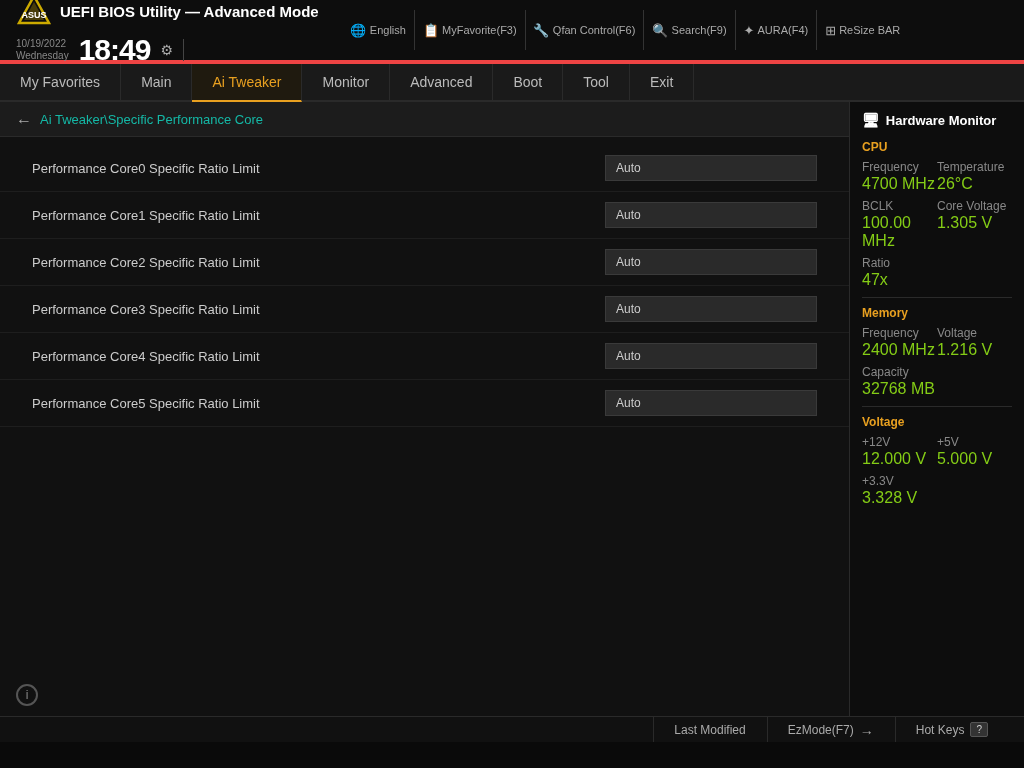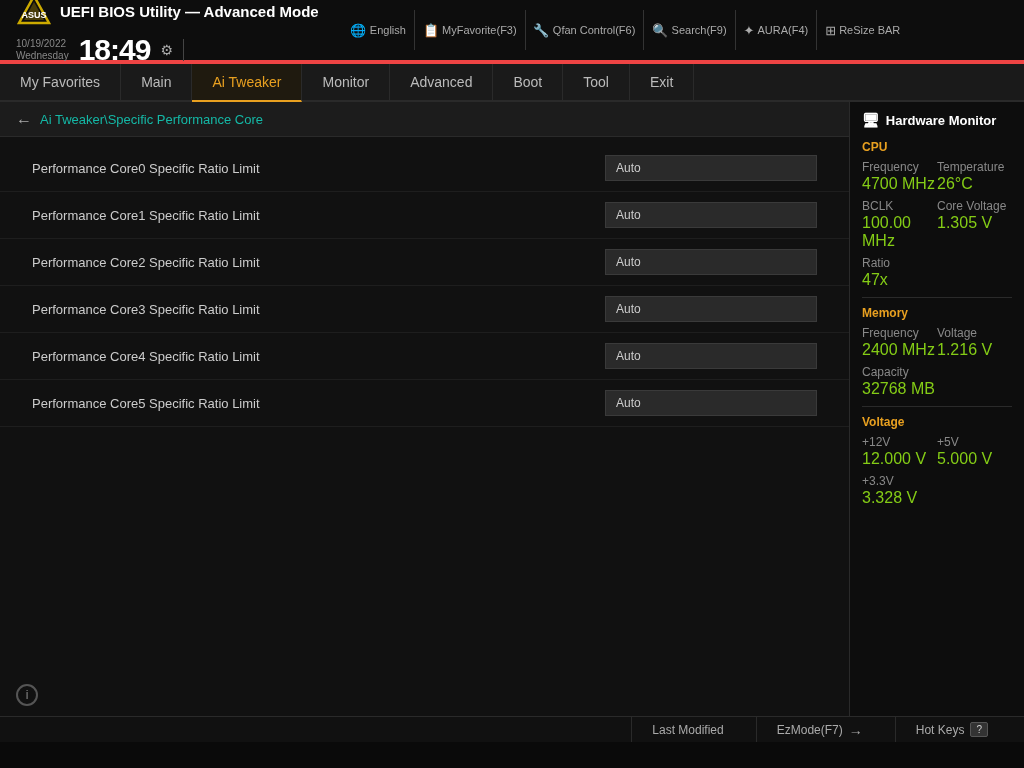--- a/index.html
+++ b/index.html
@@ -192,21 +192,21 @@
 
     
     .footer-bar {
       height: 26px;
       background: #111;
       border-top: 1px solid #2a2a2a;
       display: flex;
       align-items: center;
       justify-content: flex-end;
       padding: 0 16px;
-      gap: 12px;
+      gap: 1px;
     }
     .footer-item {
       padding: 0 20px;
       height: 100%;
       display: flex;
       align-items: center;
       font-size: 12px;
       color: #aaa;
       border-left: 1px solid #2a2a2a;
       cursor: pointer;

